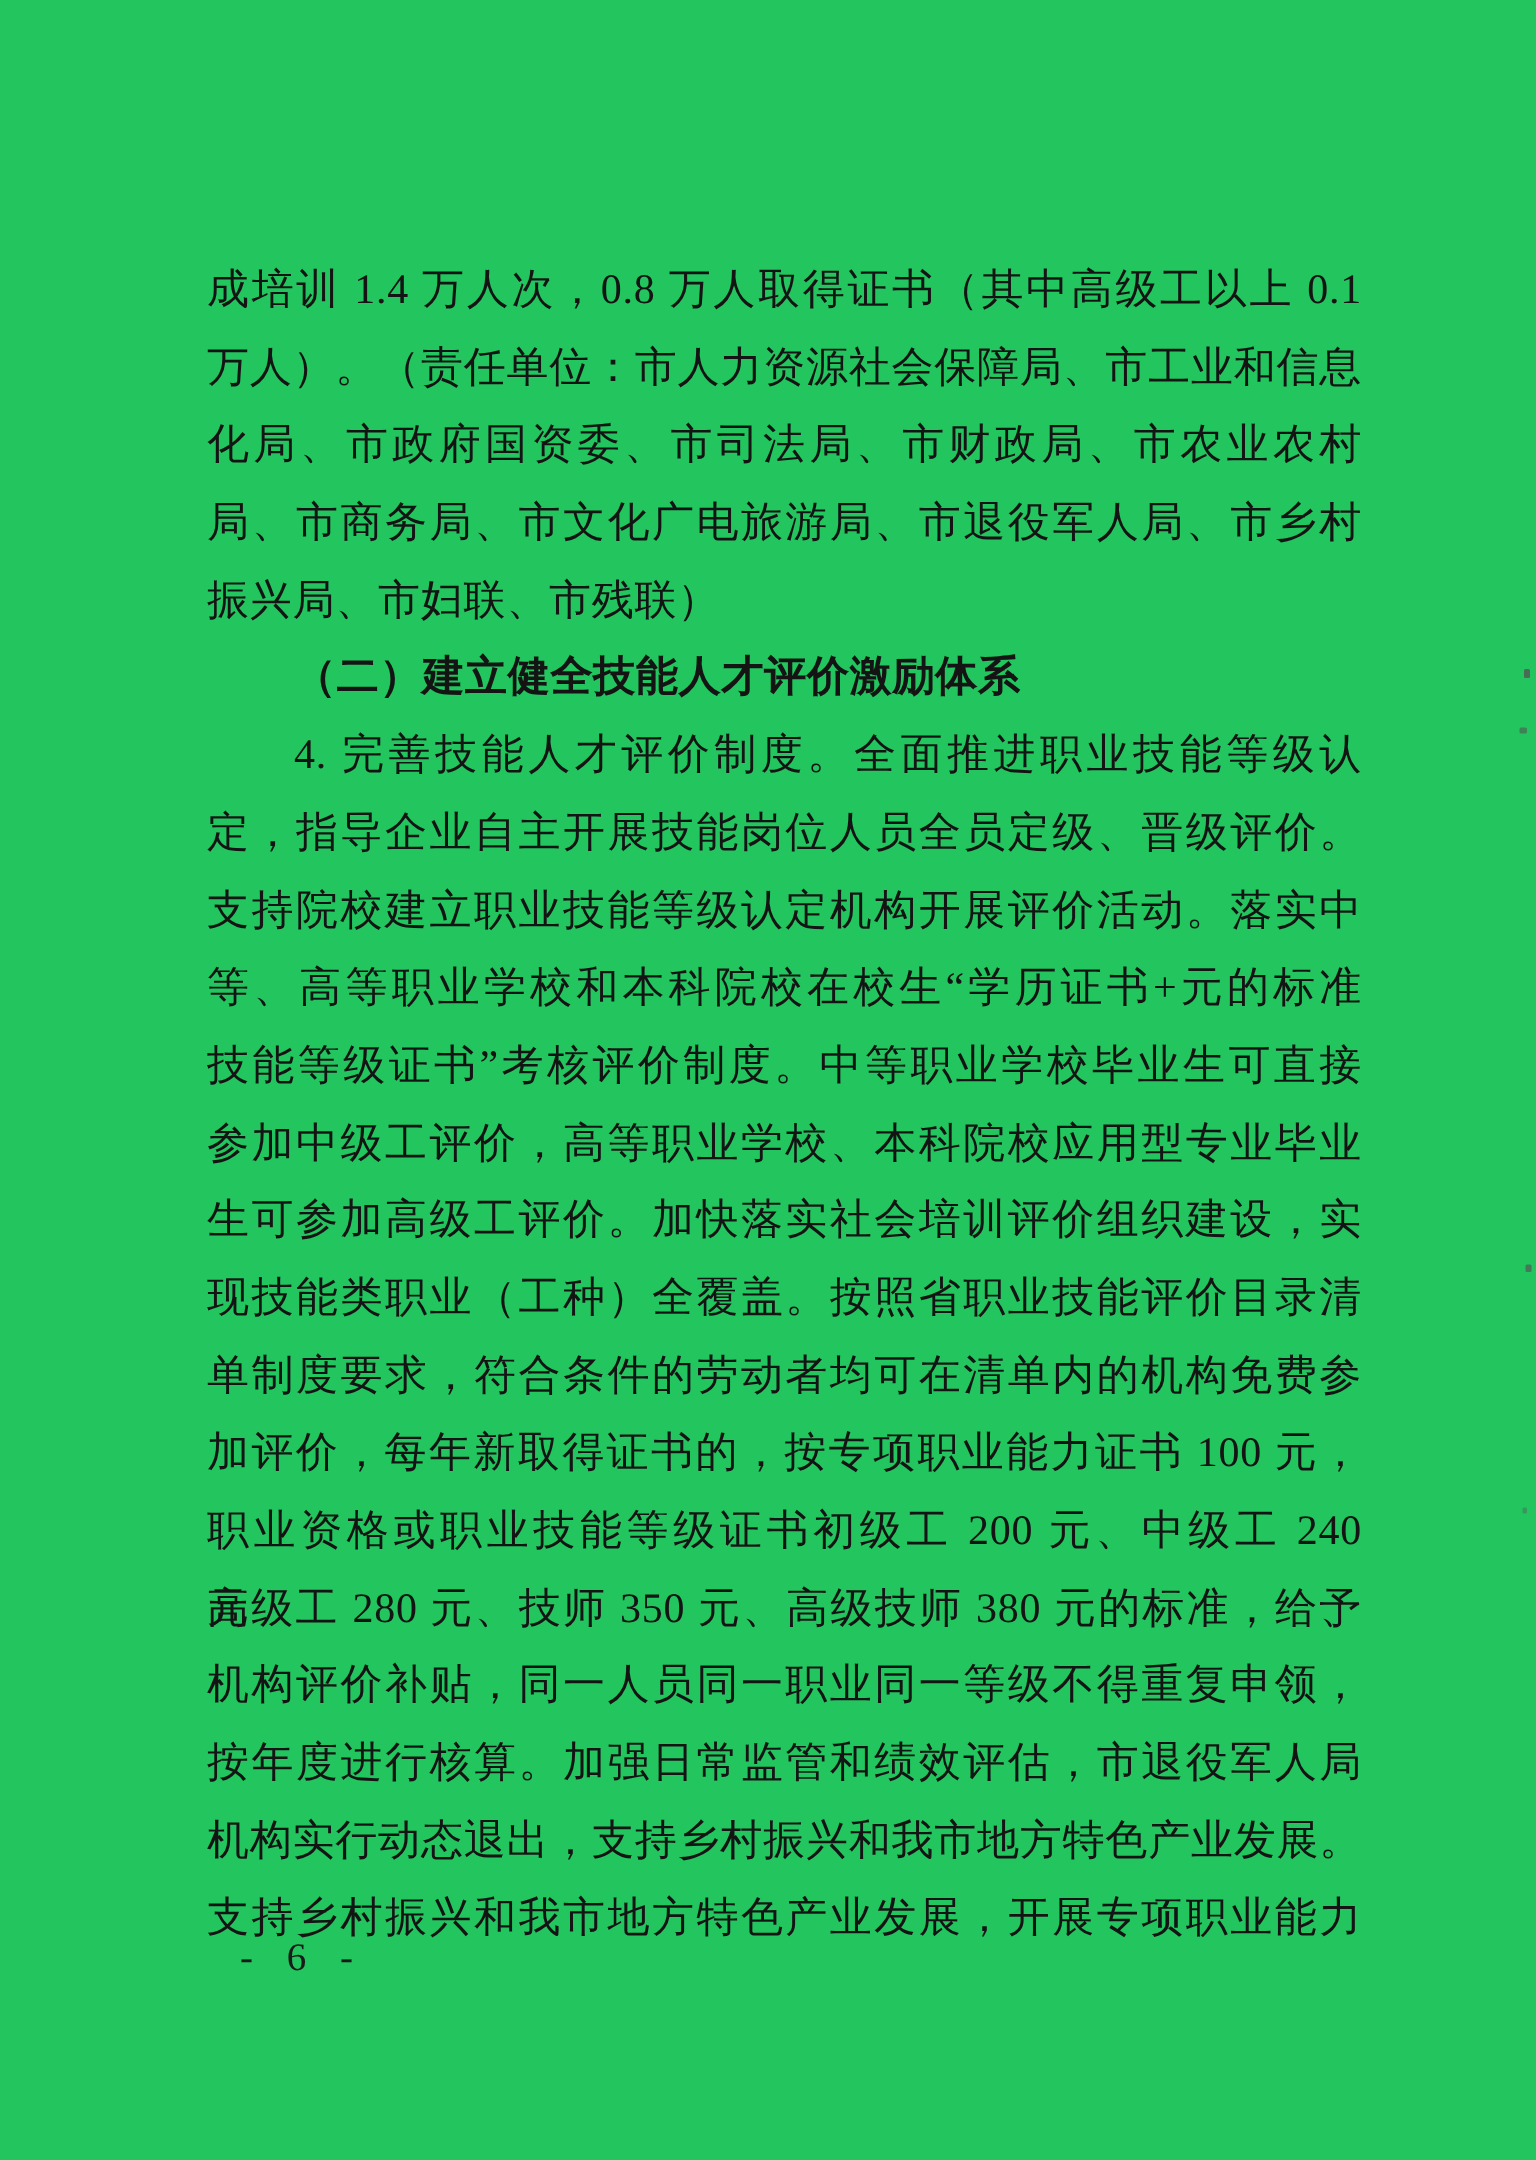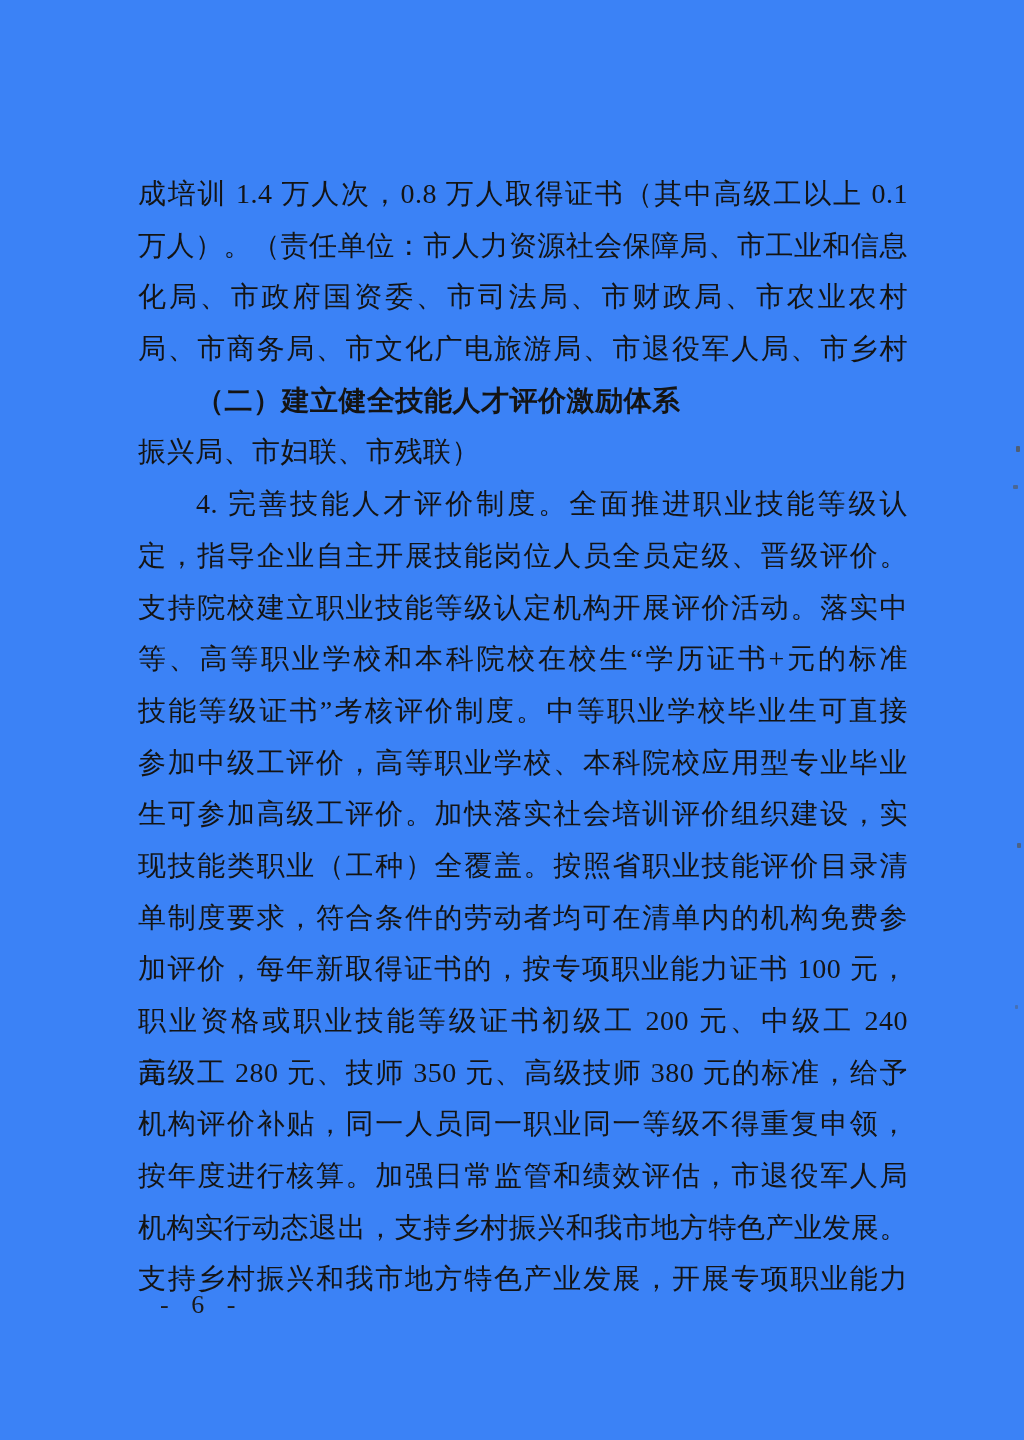--- a/index.html
+++ b/index.html
@@ -4,21 +4,21 @@
 <style>
   html, body {
     margin: 0;
     padding: 0;
     background: #e8e8e8;
   }
   .page {
     position: relative;
     width: 1024px;
     height: 1440px;
-    background: #3b82f6;
+    background: #22c55e;
     overflow: hidden;
     font-family: "Liberation Serif", "DejaVu Serif", serif;
     color: #141414;
   }
   .text-block {
     position: absolute;
     left: 138px;
     top: 168px;
     width: 770px;
   }
@@ -67,22 +67,22 @@
 <body>
 
 <div class="page">
 
   <div class="text-block">
 
   <div class="line justify">成培训 1.4 万人次，0.8 万人取得证书（其中高级工以上 0.1</div>
       <div class="line justify">万人）。（责任单位：市人力资源社会保障局、市工业和信息</div>
       <div class="line justify">化局、市政府国资委、市司法局、市财政局、市农业农村</div>
       <div class="line justify">局、市商务局、市文化广电旅游局、市退役军人局、市乡村</div>
+      <div class="line">振兴局、市妇联、市残联）</div>
       <div class="line indent-2 heading">（二）建立健全技能人才评价激励体系</div>
-      <div class="line">振兴局、市妇联、市残联）</div>
       <div class="line justify indent-2">4. 完善技能人才评价制度。全面推进职业技能等级认</div>
       <div class="line justify">定，指导企业自主开展技能岗位人员全员定级、晋级评价。</div>
       <div class="line justify">支持院校建立职业技能等级认定机构开展评价活动。落实中</div>
       <div class="line justify">等、高等职业学校和本科院校在校生“学历证书+元的标准</div>
       <div class="line justify">技能等级证书”考核评价制度。中等职业学校毕业生可直接</div>
       <div class="line justify">参加中级工评价，高等职业学校、本科院校应用型专业毕业</div>
       <div class="line justify">生可参加高级工评价。加快落实社会培训评价组织建设，实</div>
       <div class="line justify">现技能类职业（工种）全覆盖。按照省职业技能评价目录清</div>
       <div class="line justify">单制度要求，符合条件的劳动者均可在清单内的机构免费参</div>
       <div class="line justify">加评价，每年新取得证书的，按专项职业能力证书 100 元，</div>

